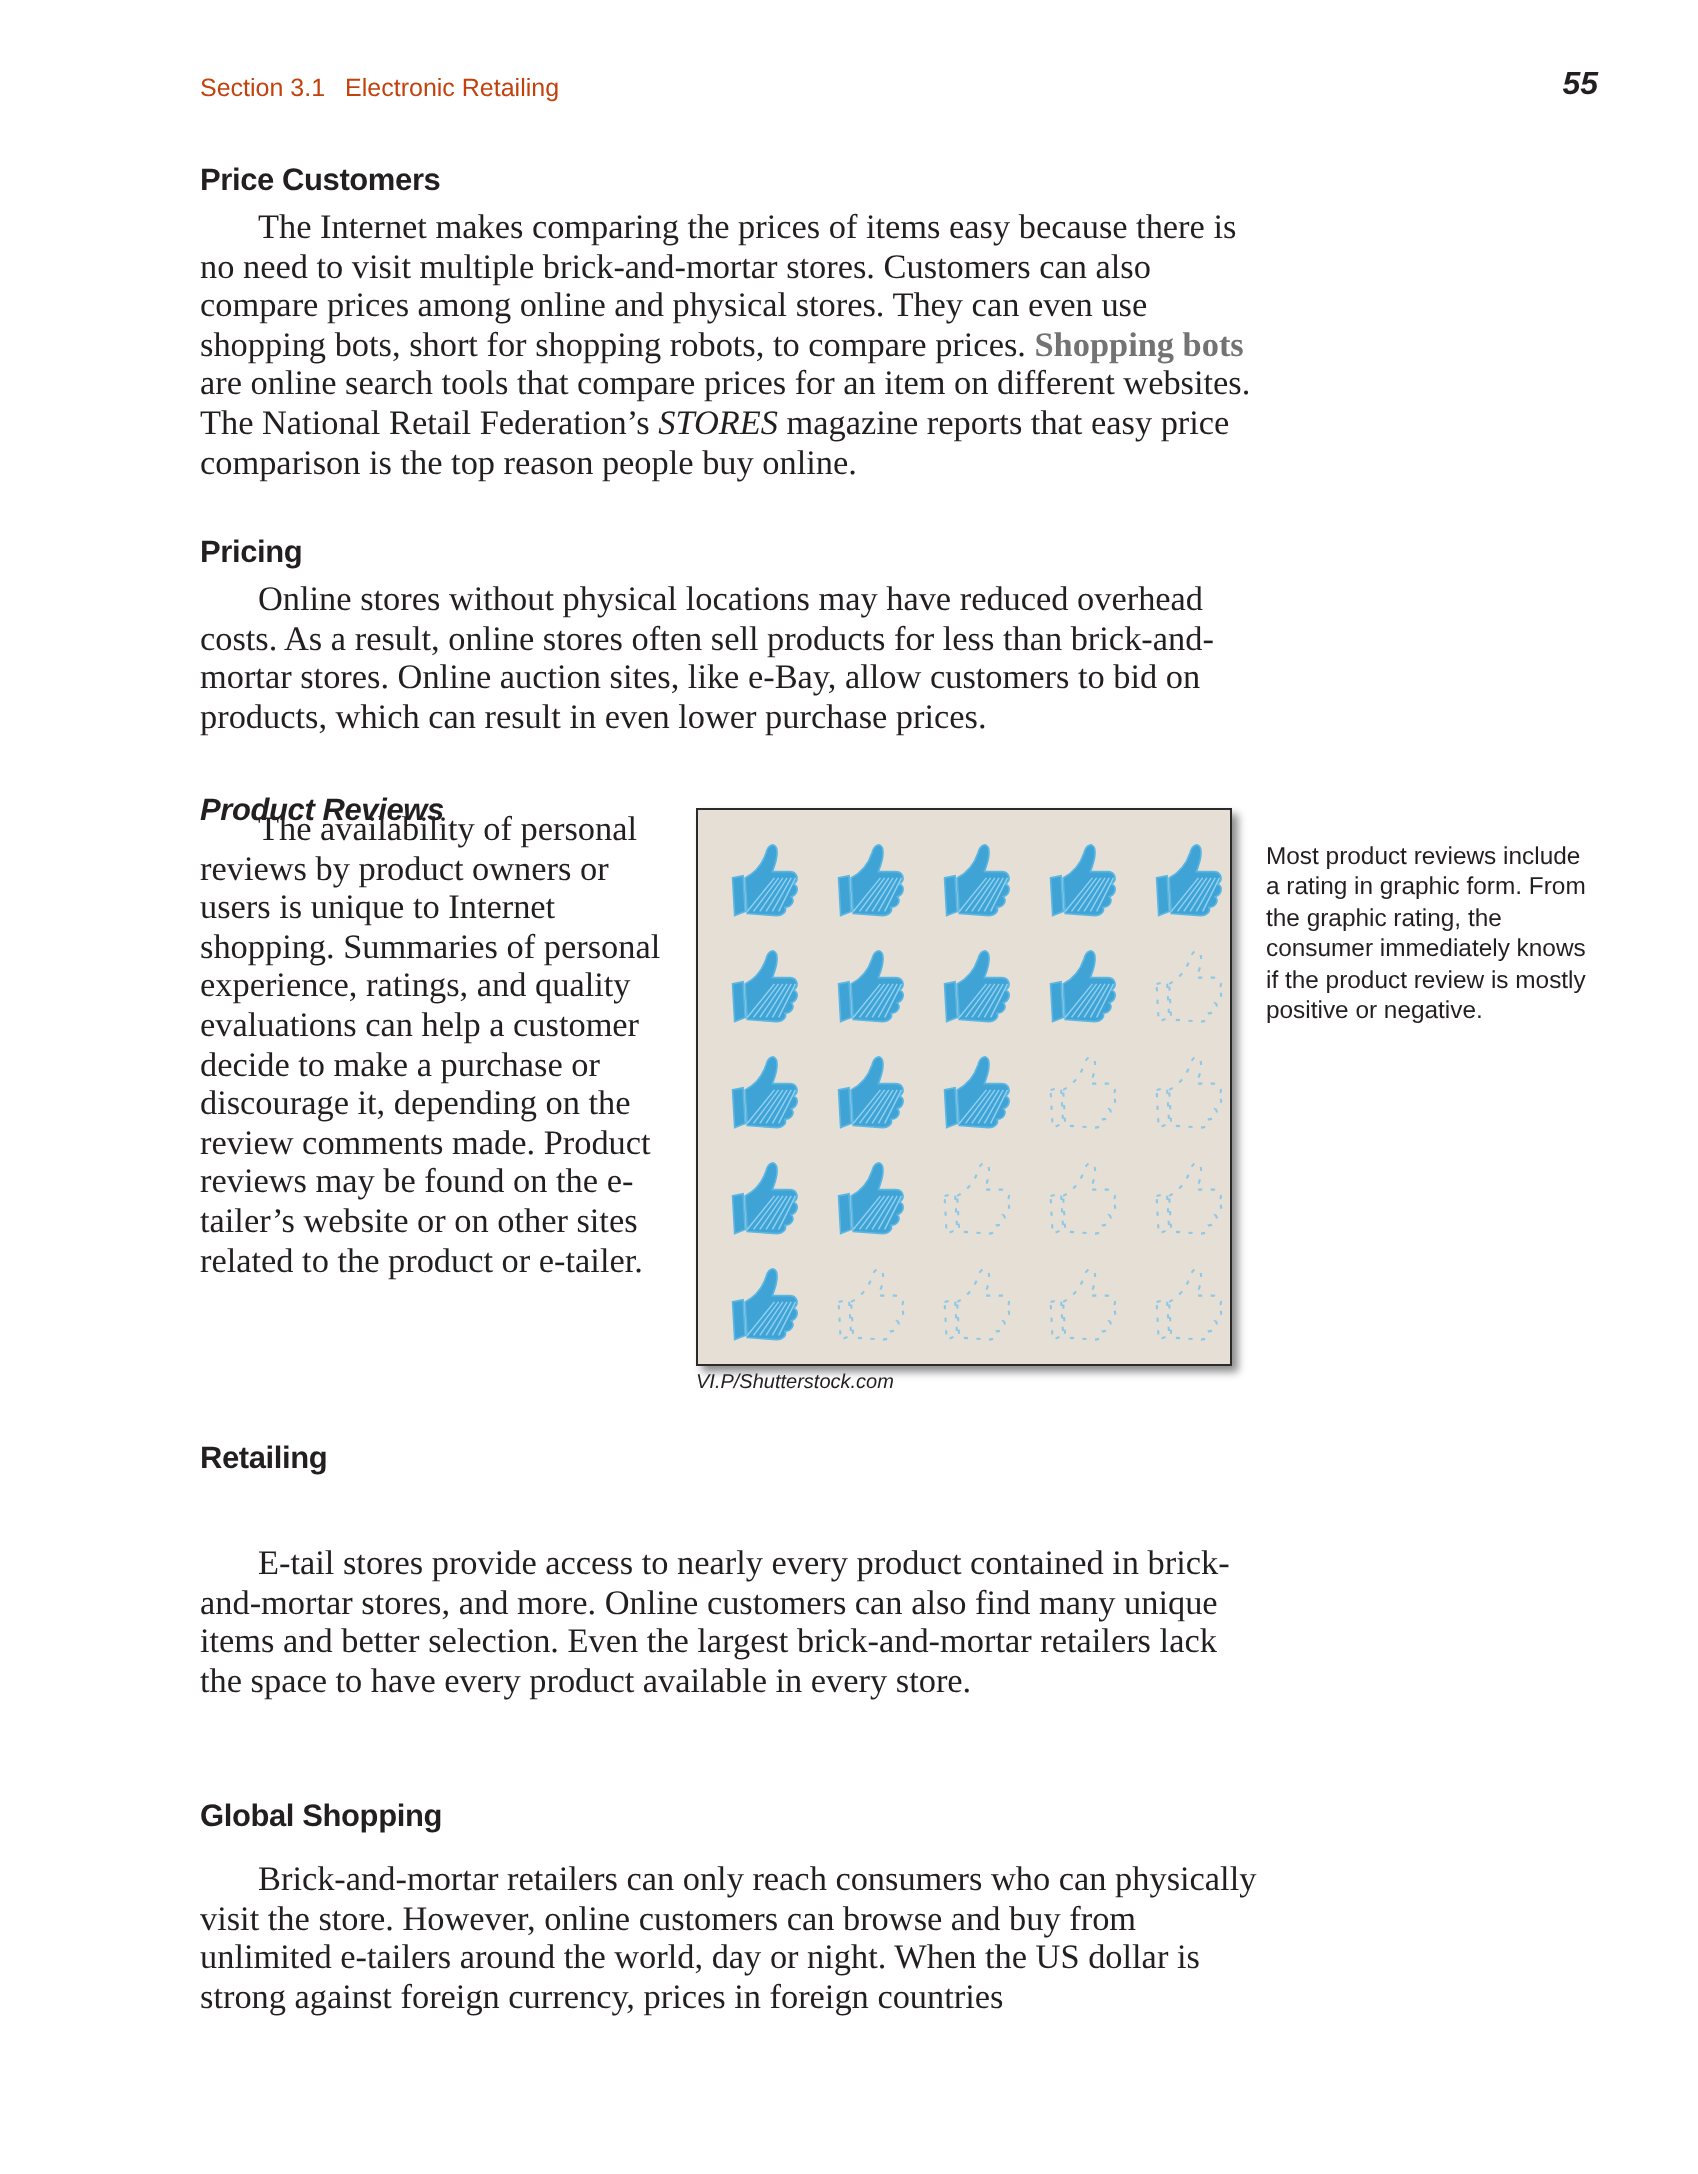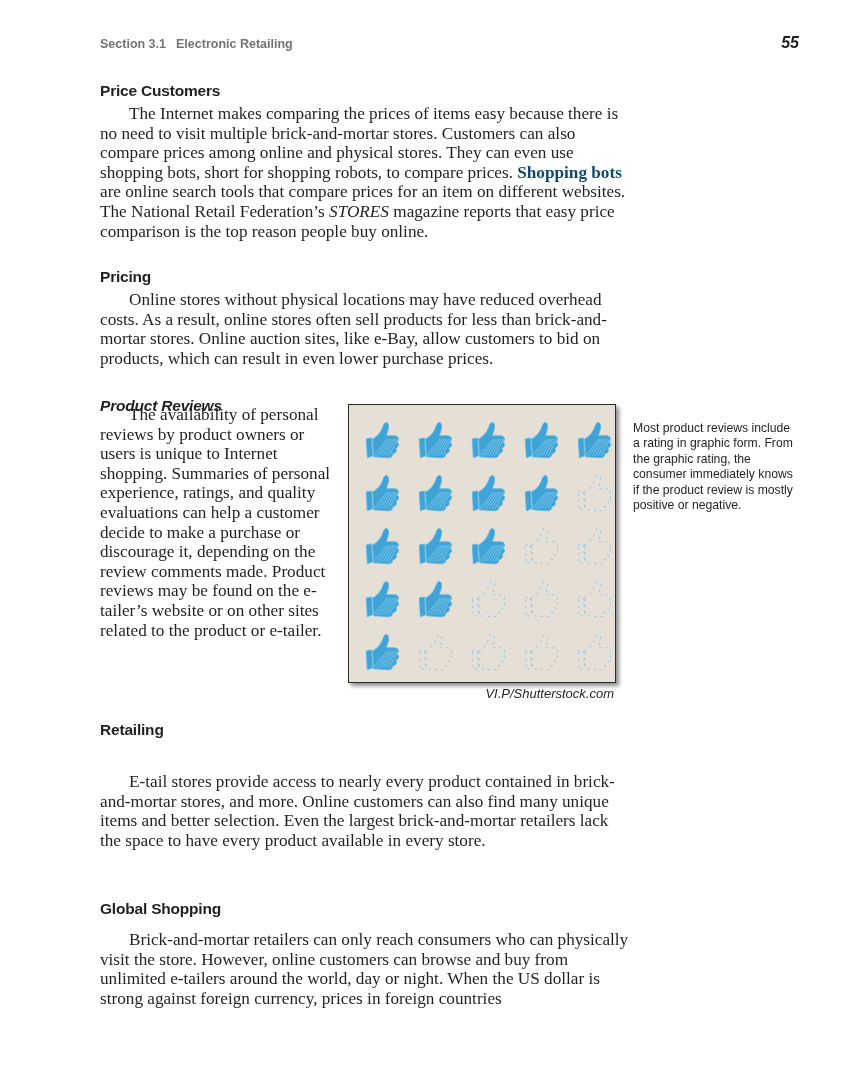--- a/index.html
+++ b/index.html
@@ -1,28 +1,28 @@
 <!DOCTYPE html>
 <html><head>
 <meta charset="utf-8">
 <style>
   html, body { margin: 0; padding: 0; background: #ffffff; }
   body { width: 849px; height: 1087px; position: relative; overflow: hidden; color: #231f20; }
-  .header-left { position: absolute; left: 100px; top: 37px; font-family: "Liberation Sans", sans-serif; font-size: 12.5px; color: #737373; font-weight: bold; }
+  .header-left { position: absolute; left: 100px; top: 37px; font-family: "Liberation Sans", sans-serif; font-size: 12.5px; color: #c2410c; }
   .header-left span.gap { display: inline-block; width: 10px; }
   .page-num { position: absolute; right: 50px; top: 34px; font-family: "Liberation Sans", sans-serif; font-weight: bold; font-size: 16px; font-style: italic; }
   .heading { position: absolute; left: 100px; font-family: "Liberation Sans", sans-serif; font-weight: bold; font-size: 15.5px; letter-spacing: -0.2px; color: #231f20; }
   .para { position: absolute; left: 100px; width: 530px; font-family: "Liberation Serif", serif; font-size: 17.2px; line-height: 19.6px; color: #231f20; margin: 0; }
   .para p { margin: 0; text-indent: 29px; }
   .narrow { width: 232px; }
-  .keyterm { color: #0c4a6e; font-weight: bold; }
+  .keyterm { color: #737373; font-weight: bold; }
   .figure { position: absolute; left: 348px; top: 404px; width: 266px; height: 277px; background: #e5dfd6; border: 1.5px solid #2b2b2b; box-shadow: 3px 3px 4px rgba(0,0,0,0.45); }
   .grid { position: absolute; left: 6px; top: 8px; display: grid; grid-template-columns: repeat(5, 53px); grid-template-rows: repeat(5, 53px); }
   .cell { display: flex; align-items: center; justify-content: center; }
-  .credit { position: absolute; left: 348px; width: 266px; top: 686px; text-align: right; font-family: "Liberation Sans", sans-serif; font-style: italic; font-size: 13px; color: #231f20; }
+  .credit { position: absolute; left: 348px; width: 266px; top: 686px; font-family: "Liberation Sans", sans-serif; font-style: italic; font-size: 10px; color: #231f20; }
   .caption { position: absolute; left: 633px; top: 403px; width: 165px; font-family: "Liberation Sans", sans-serif; font-size: 12.2px; line-height: 15.4px; color: #231f20; margin-top: 18px; }
 </style>
 </head>
 <body>
 
 <div>
   <div class="header-left">
     <span>Section 3.1</span><span class="gap"></span><span>Electronic Retailing</span>
   </div>
   <div class="page-num">55</div>

